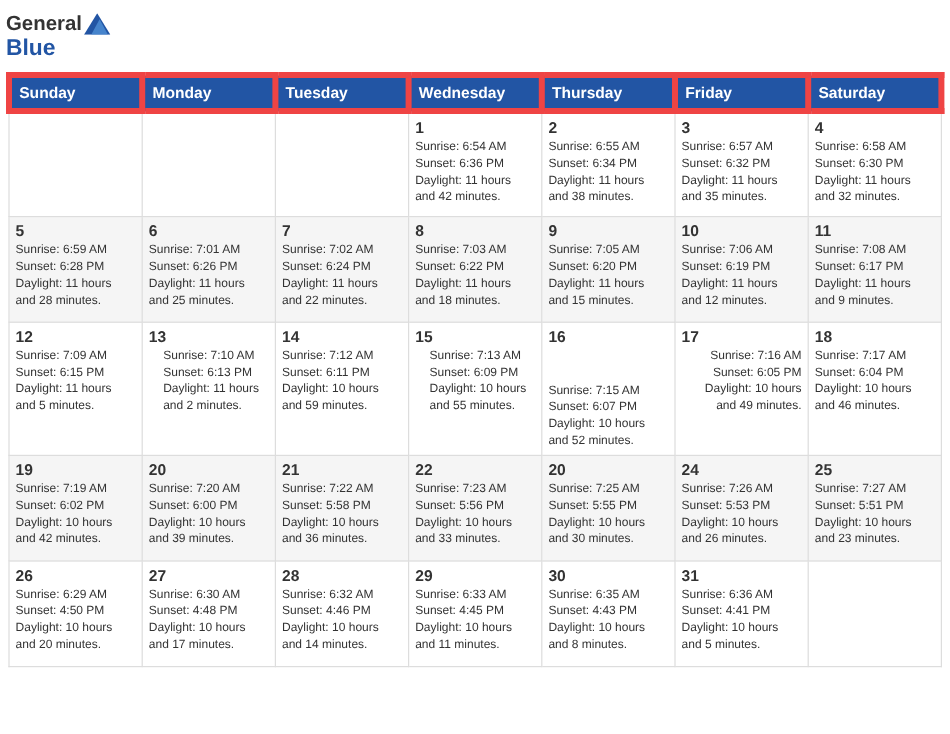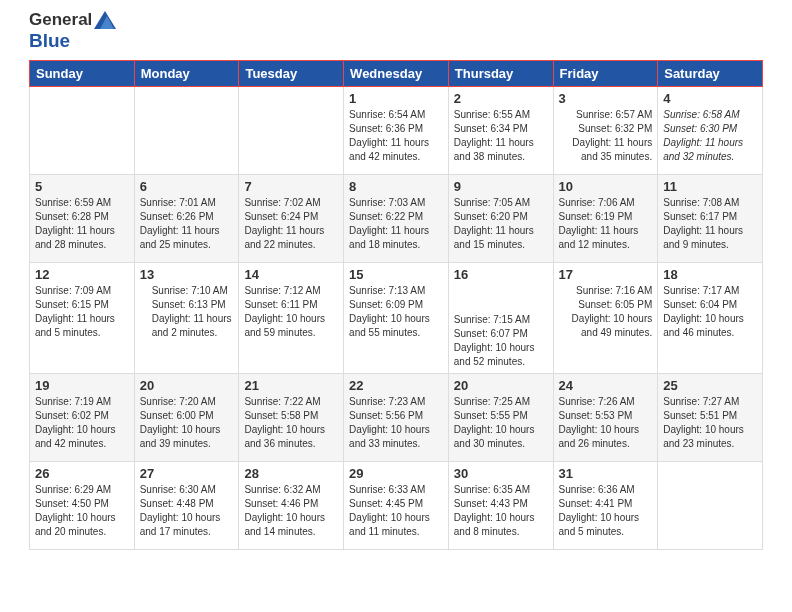--- a/index.html
+++ b/index.html
@@ -6,21 +6,21 @@
     body {
       width: 792px;
       height: 612px;
       font-family: Arial, sans-serif;
       background: #fff;
       overflow: hidden;
     }
     .page {
       width: 792px;
       height: 612px;
-      padding: 10px 29px;
+      padding: 10px 5px;
     }
     .header {
       display: flex;
       align-items: flex-start;
       justify-content: space-between;
       margin-bottom: 8px;
     }
     .logo {
       display: flex;
       align-items: center;
@@ -45,21 +45,21 @@
       border-collapse: collapse;
       border: 1px solid #ccc;
     }
     .calendar th {
       background-color: #2255a4;
       color: white;
       text-align: left;
       padding: 5px 6px;
       font-size: 13px;
       font-weight: bold;
-      border: 1px solid #ef4444;
+      border: 5px solid #ef4444;
     }
     .calendar td {
       vertical-align: top;
       padding: 4px 5px;
       border: 1px solid #ddd;
       width: calc(100% / 7);
       height: 88px;
       font-size: 10.5px;
       color: #333;
       background: #fff;
@@ -131,28 +131,28 @@
           </td>
           <td>
             <span class="day-number">2</span>
             <div class="day-info" style="white-space: pre-line;">Sunrise: 6:55 AM
 Sunset: 6:34 PM
 Daylight: 11 hours
 and 38 minutes.</div>
           </td>
           <td>
             <span class="day-number">3</span>
-            <div class="day-info" style="white-space: pre-line; text-align: right;">Sunrise: 6:57 AM
+            <div class="day-info" style="white-space: pre-line;">Sunrise: 6:57 AM
 Sunset: 6:32 PM
 Daylight: 11 hours
 and 35 minutes.</div>
           </td>
           <td>
             <span class="day-number">4</span>
-            <div class="day-info" style="white-space: pre-line; font-style: italic;">Sunrise: 6:58 AM
+            <div class="day-info" style="white-space: pre-line;">Sunrise: 6:58 AM
 Sunset: 6:30 PM
 Daylight: 11 hours
 and 32 minutes.</div>
           </td>
         </tr>
         <tr>
           <td>
             <span class="day-number">5</span>
             <div class="day-info" style="white-space: pre-line;">Sunrise: 6:59 AM
 Sunset: 6:28 PM
@@ -219,21 +219,21 @@
           </td>
           <td>
             <span class="day-number">14</span>
             <div class="day-info" style="white-space: pre-line;">Sunrise: 7:12 AM
 Sunset: 6:11 PM
 Daylight: 10 hours
 and 59 minutes.</div>
           </td>
           <td>
             <span class="day-number">15</span>
-            <div class="day-info" style="white-space: pre-line;">Sunrise: 7:13 AM
+            <div class="day-info" style="white-space: pre-line; margin-left: 12px;">Sunrise: 7:13 AM
 Sunset: 6:09 PM
 Daylight: 10 hours
 and 55 minutes.</div>
           </td>
           <td>
             <span class="day-number">16</span>
             <div class="day-info" style="white-space: pre-line; margin-top: 31px;">Sunrise: 7:15 AM
 Sunset: 6:07 PM
 Daylight: 10 hours
 and 52 minutes.</div>

